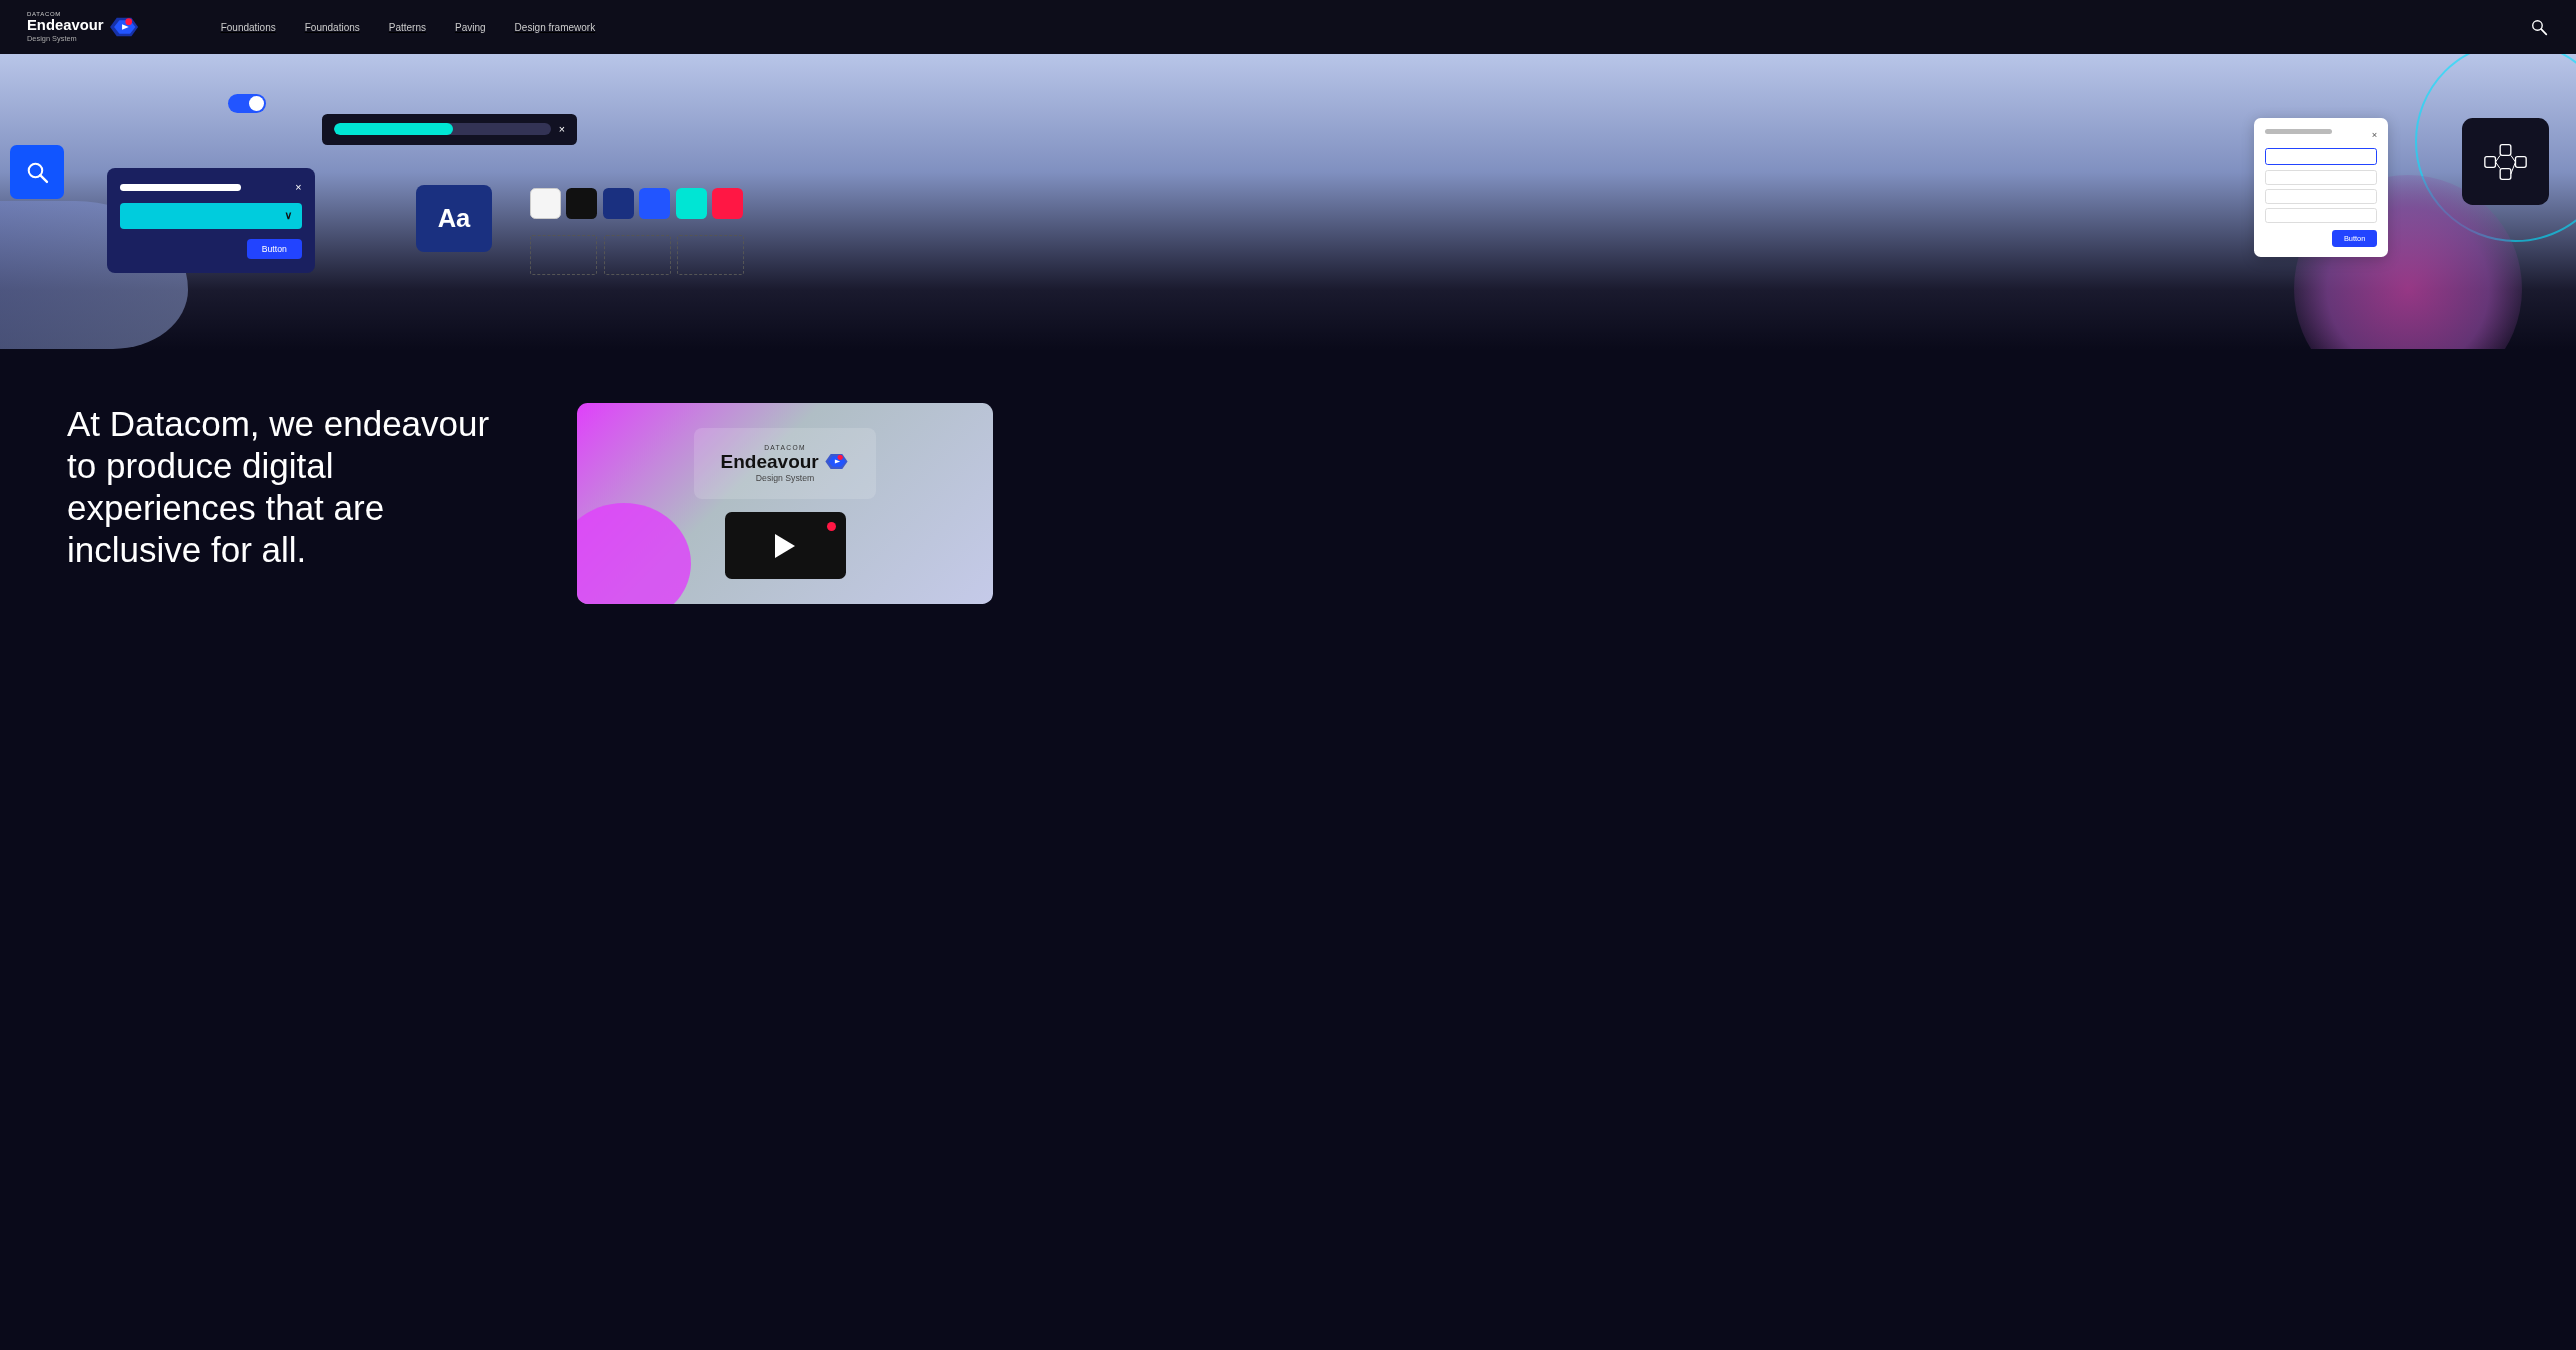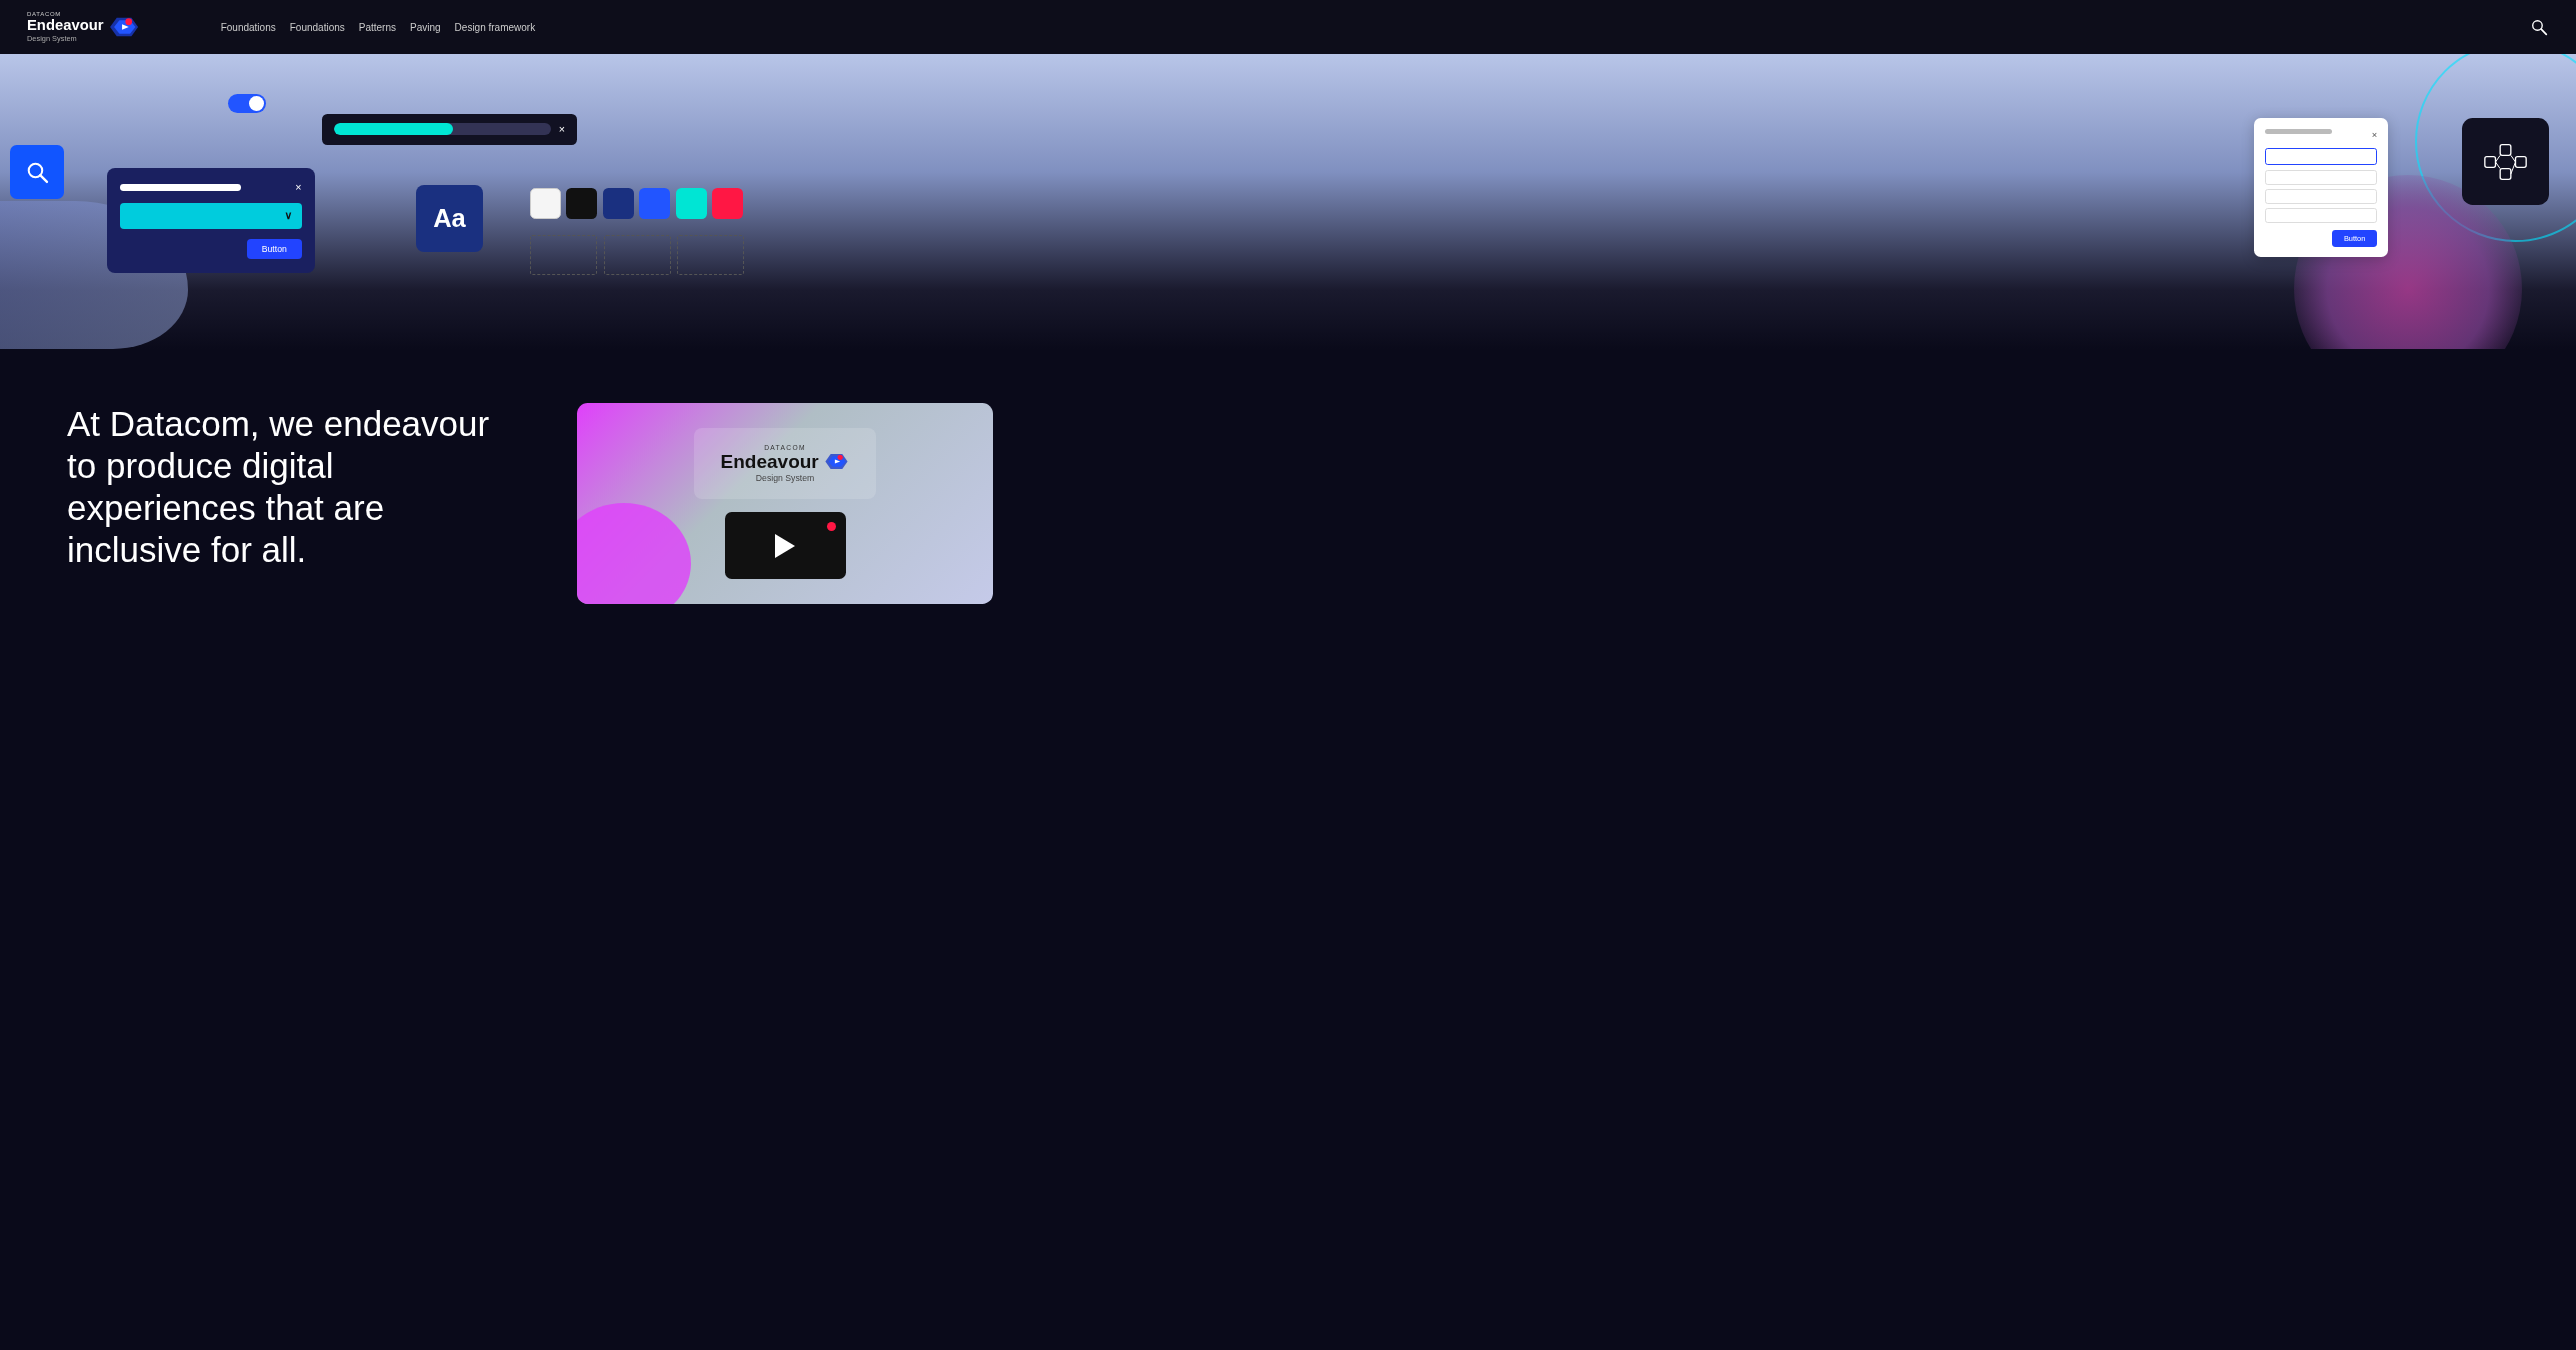--- a/index.html
+++ b/index.html
@@ -36,22 +36,23 @@
       font-weight: 700;
       color: white;
       line-height: 1.1;
     }
     .nav-logo-subtitle {
       font-size: 7.4px;
       color: #aaa;
     }
     .nav-links {
       display: flex;
-      gap: 14px;
+      gap: 29px;
       flex: 1;
+      text-decoration: underline;
     }
     .nav-link {
       color: #ccc;
       font-size: 10px;
       text-decoration: none;
       cursor: pointer;
     }
     .nav-search {
       width: 19px;
       height: 19px;
@@ -209,21 +210,21 @@
       border-radius: 4px;
       padding: 5.4px 14.8px;
       font-size: 8.7px;
     }
 
     
     .comp-typography {
       position: absolute;
       top: 131px;
       left: 416px;
-      width: 67px;
+      width: 76px;
       height: 67px;
       background: #1a3080;
       border-radius: 8px;
       display: flex;
       align-items: center;
       justify-content: center;
     }
     .typography-aa {
       font-size: 25.5px;
       font-weight: 700;

